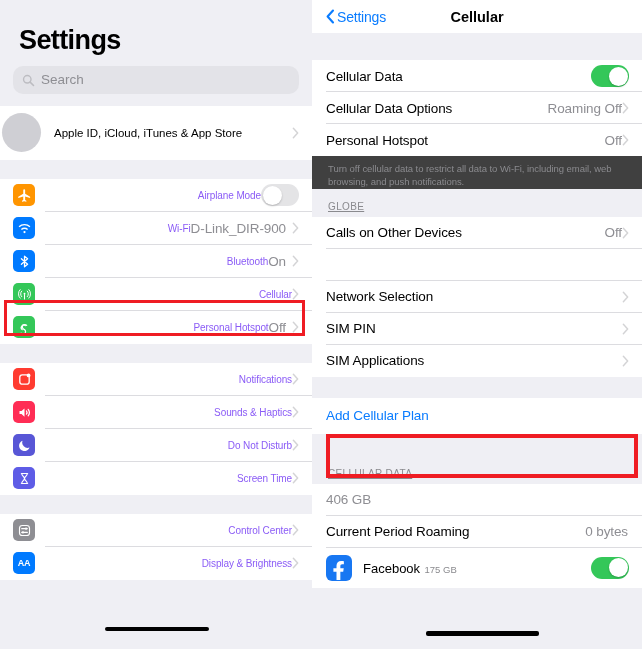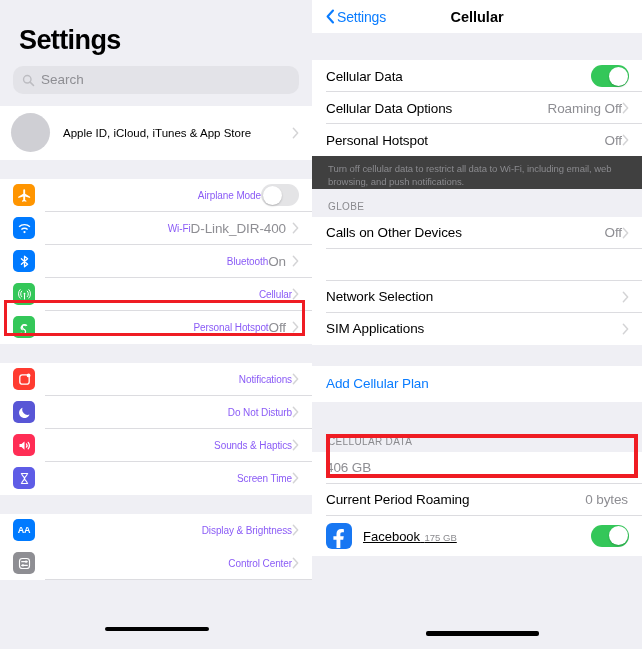--- a/index.html
+++ b/index.html
@@ -49,21 +49,21 @@
   .row-label { font-size:10px; color:#8b5cf6; flex:1 1 auto; letter-spacing:-0.1px;text-align:right;}
   .row-val { font-size:13.5px; color:#8e8e93; margin-right:6px; letter-spacing:-0.1px;}
   .chev {
     width:7px; height:12px; margin-right:13px; flex:0 0 auto; opacity:.38;
   }
   .chev svg { display:block; }
 
   
   .account-row {
     display:flex; align-items:center; background:#fff; height:54px;
-    padding-left:11px; position:relative;
+    padding-left:2px; position:relative;
   }
   .avatar { width:39px; height:39px; border-radius:50%; background:#cfcfd4; flex:0 0 auto; margin-right:13px;}
   .account-text { font-size:11.5px; color:#000; flex:1 1 auto; }
 
   
   .toggle {
     width:38px; height:22px; border-radius:11px; position:relative; flex:0 0 auto;
     margin-right:13px; background:#e4e4e6;
   }
   .toggle.on { background:#34c759; }
@@ -115,26 +115,25 @@
   .r-label { font-size:13.5px; color:#000; flex:1 1 auto; letter-spacing:-0.1px;}
   .r-label.link { color:#0a7cff; }
   .r-val { font-size:13.5px; color:#8e8e93; margin-right:0; letter-spacing:-0.1px;}
 
   .footnote {
     background:#404040; padding:7px 16px 0 16px; font-size:9.5px; color:#8a8a8e;
     line-height:1.35; letter-spacing:-0.05px;
   }
   .sec-header {
     background:#efeff4; padding:12px 4px 5px 16px; font-size:10px;
-    color:#8a8a8e; letter-spacing:0.35px;
+    color:#8a8a8e; letter-spacing:0.35px;text-decoration:underline;
   }
   .app-row {
     display:flex; align-items:center; height:40px; padding-left:14px; background:#fff;
     position:relative;
-    text-decoration:underline;
   }
   .app-ico { width:26px; height:26px; border-radius:6px; margin-right:11px; flex:0 0 auto; }
   .app-texts { flex:1 1 auto; }
   .app-name { font-size:13px; color:#000; line-height:1.15; }
   .app-size { font-size:9.5px; color:#8a8a8e; margin-top:1px; }
 </style>
 </head>
 <body>
 
 <div class="screen">
@@ -188,21 +187,21 @@
 
       <div class="row">
         <span class="ico" style="background:#007AFF">
           <svg viewBox="0 0 24 24" width="15" height="15" fill="#fff">
               <path d="M12 19.5a1.8 1.8 0 1 0 0-3.6 1.8 1.8 0 0 0 0 3.6z"></path>
               <path d="M12 12.6c1.6 0 3.1.6 4.2 1.7l1.5-1.6A8.2 8.2 0 0 0 12 10.4a8.2 8.2 0 0 0-5.7 2.3l1.5 1.6c1.1-1.1 2.6-1.7 4.2-1.7z"></path>
               <path d="M12 6.9c3 0 5.8 1.2 7.9 3.2l1.5-1.6A13 13 0 0 0 12 4.7 13 13 0 0 0 2.6 8.5l1.5 1.6A11.2 11.2 0 0 1 12 6.9z"></path>
             </svg>
         </span>
         <span class="row-label">Wi-Fi</span>
-        <span class="row-val">D-Link_DIR-400</span>
+        <span class="row-val">D-Link_DIR-900</span>
         <span class="chev">
           <svg viewBox="0 0 8 14" width="7" height="12">
               <polyline points="1.5,1.5 6.5,7 1.5,12.5" fill="none" stroke="#8e8e93" stroke-width="1.7" stroke-linecap="round" stroke-linejoin="round"></polyline>
             </svg>
         </span>
         <span class="sep"></span>
       </div>
 
       <div class="row">
         <span class="ico" style="background:#007AFF">
@@ -268,100 +267,100 @@
         <span class="row-label">Notifications</span>
         <span class="chev">
           <svg viewBox="0 0 8 14" width="7" height="12">
               <polyline points="1.5,1.5 6.5,7 1.5,12.5" fill="none" stroke="#8e8e93" stroke-width="1.7" stroke-linecap="round" stroke-linejoin="round"></polyline>
             </svg>
         </span>
         <span class="sep"></span>
       </div>
 
       <div class="row">
-        <span class="ico" style="background:#5856D6">
-          <svg viewBox="0 0 24 24" width="15" height="15" fill="#fff">
-              <path d="M20 15.3A8.5 8.5 0 0 1 9 4.2a8.6 8.6 0 1 0 11 11.1z"></path>
-            </svg>
-        </span>
-        <span class="row-label">Do Not Disturb</span>
-        <span class="chev">
-          <svg viewBox="0 0 8 14" width="7" height="12">
-              <polyline points="1.5,1.5 6.5,7 1.5,12.5" fill="none" stroke="#8e8e93" stroke-width="1.7" stroke-linecap="round" stroke-linejoin="round"></polyline>
-            </svg>
-        </span>
-        <span class="sep"></span>
-      </div>
-
-      <div class="row">
         <span class="ico" style="background:#FF2D55">
           <svg viewBox="0 0 24 24" width="15" height="15" fill="#fff">
               <path d="M4 9.5v5h3.2L12 18.6V5.4L7.2 9.5H4z"></path>
               <path d="M14.5 8.6a1 1 0 0 0-.2 1.4 3.3 3.3 0 0 1 0 4 1 1 0 1 0 1.6 1.2 5.3 5.3 0 0 0 0-6.4 1 1 0 0 0-1.4-.2z"></path>
               <path d="M17.4 6a1 1 0 0 0-.3 1.4 7.6 7.6 0 0 1 0 9.2 1 1 0 0 0 1.6 1.2 9.6 9.6 0 0 0 0-11.6A1 1 0 0 0 17.4 6z"></path>
             </svg>
         </span>
         <span class="row-label">Sounds &amp; Haptics</span>
         <span class="chev">
           <svg viewBox="0 0 8 14" width="7" height="12">
               <polyline points="1.5,1.5 6.5,7 1.5,12.5" fill="none" stroke="#8e8e93" stroke-width="1.7" stroke-linecap="round" stroke-linejoin="round"></polyline>
             </svg>
         </span>
         <span class="sep"></span>
       </div>
 
+      <div class="row">
+        <span class="ico" style="background:#5856D6">
+          <svg viewBox="0 0 24 24" width="15" height="15" fill="#fff">
+              <path d="M20 15.3A8.5 8.5 0 0 1 9 4.2a8.6 8.6 0 1 0 11 11.1z"></path>
+            </svg>
+        </span>
+        <span class="row-label">Do Not Disturb</span>
+        <span class="chev">
+          <svg viewBox="0 0 8 14" width="7" height="12">
+              <polyline points="1.5,1.5 6.5,7 1.5,12.5" fill="none" stroke="#8e8e93" stroke-width="1.7" stroke-linecap="round" stroke-linejoin="round"></polyline>
+            </svg>
+        </span>
+        <span class="sep"></span>
+      </div>
+
       <div class="row last">
         <span class="ico" style="background:#5E5CE6">
           <svg viewBox="0 0 24 24" width="15" height="15" fill="none" stroke="#fff" stroke-width="1.9" stroke-linecap="round" stroke-linejoin="round">
               <path d="M7 4h10M7 20h10M7.5 4c0 4 4.5 5 4.5 8s-4.5 4-4.5 8M16.5 4c0 4-4.5 5-4.5 8s4.5 4 4.5 8"></path>
             </svg>
         </span>
         <span class="row-label">Screen Time</span>
         <span class="chev">
           <svg viewBox="0 0 8 14" width="7" height="12">
               <polyline points="1.5,1.5 6.5,7 1.5,12.5" fill="none" stroke="#8e8e93" stroke-width="1.7" stroke-linecap="round" stroke-linejoin="round"></polyline>
             </svg>
         </span>
 
       </div>
     </div>
 
     <div class="gap"></div>
 
     <div class="group">
-
-      <div class="row last">
-        <span class="ico" style="background:#007AFF;font-size:9px;font-weight:bold;letter-spacing:-0.3px">AA</span>
-        <span class="row-label">Display &amp; Brightness</span>
-        <span class="chev">
-          <svg viewBox="0 0 8 14" width="7" height="12">
-              <polyline points="1.5,1.5 6.5,7 1.5,12.5" fill="none" stroke="#8e8e93" stroke-width="1.7" stroke-linecap="round" stroke-linejoin="round"></polyline>
-            </svg>
-        </span>
-
-      </div>
 
       <div class="row">
         <span class="ico" style="background:#8E8E93">
           <svg viewBox="0 0 24 24" width="15" height="15" fill="none" stroke="#fff" stroke-width="1.8" stroke-linecap="round">
               <rect x="4" y="4" width="16" height="16" rx="4.5"></rect>
               <line x1="7.5" y1="9" x2="16.5" y2="9"></line>
               <line x1="7.5" y1="15" x2="16.5" y2="15"></line>
               <circle cx="14.5" cy="9" r="1.7" fill="#fff" stroke="none"></circle>
               <circle cx="9.5" cy="15" r="1.7" fill="#fff" stroke="none"></circle>
             </svg>
         </span>
         <span class="row-label">Control Center</span>
         <span class="chev">
           <svg viewBox="0 0 8 14" width="7" height="12">
               <polyline points="1.5,1.5 6.5,7 1.5,12.5" fill="none" stroke="#8e8e93" stroke-width="1.7" stroke-linecap="round" stroke-linejoin="round"></polyline>
             </svg>
         </span>
         <span class="sep"></span>
       </div>
+
+      <div class="row last">
+        <span class="ico" style="background:#007AFF;font-size:9px;font-weight:bold;letter-spacing:-0.3px">AA</span>
+        <span class="row-label">Display &amp; Brightness</span>
+        <span class="chev">
+          <svg viewBox="0 0 8 14" width="7" height="12">
+              <polyline points="1.5,1.5 6.5,7 1.5,12.5" fill="none" stroke="#8e8e93" stroke-width="1.7" stroke-linecap="round" stroke-linejoin="round"></polyline>
+            </svg>
+        </span>
+
+      </div>
     </div>
 
     <div class="hl-left"></div>
     <div class="redact redact-left"></div>
   </div>
 
   <div class="right-panel">
 
     <div class="nav-bar">
       <div class="back-btn">
@@ -426,20 +425,29 @@
       </div>
       <div class="r-row">
         <span class="r-label">Network Selection</span>
         <span class="chev">
           <svg viewBox="0 0 8 14" width="7" height="12">
               <polyline points="1.5,1.5 6.5,7 1.5,12.5" fill="none" stroke="#8e8e93" stroke-width="1.7" stroke-linecap="round" stroke-linejoin="round"></polyline>
             </svg>
         </span>
         <span class="sep"></span>
       </div>
+      <div class="r-row">
+        <span class="r-label">SIM PIN</span>
+        <span class="chev">
+          <svg viewBox="0 0 8 14" width="7" height="12">
+              <polyline points="1.5,1.5 6.5,7 1.5,12.5" fill="none" stroke="#8e8e93" stroke-width="1.7" stroke-linecap="round" stroke-linejoin="round"></polyline>
+            </svg>
+        </span>
+        <span class="sep"></span>
+      </div>
       <div class="r-row last">
         <span class="r-label">SIM Applications</span>
         <span class="chev">
           <svg viewBox="0 0 8 14" width="7" height="12">
               <polyline points="1.5,1.5 6.5,7 1.5,12.5" fill="none" stroke="#8e8e93" stroke-width="1.7" stroke-linecap="round" stroke-linejoin="round"></polyline>
             </svg>
         </span>
 
       </div>
     </div>

